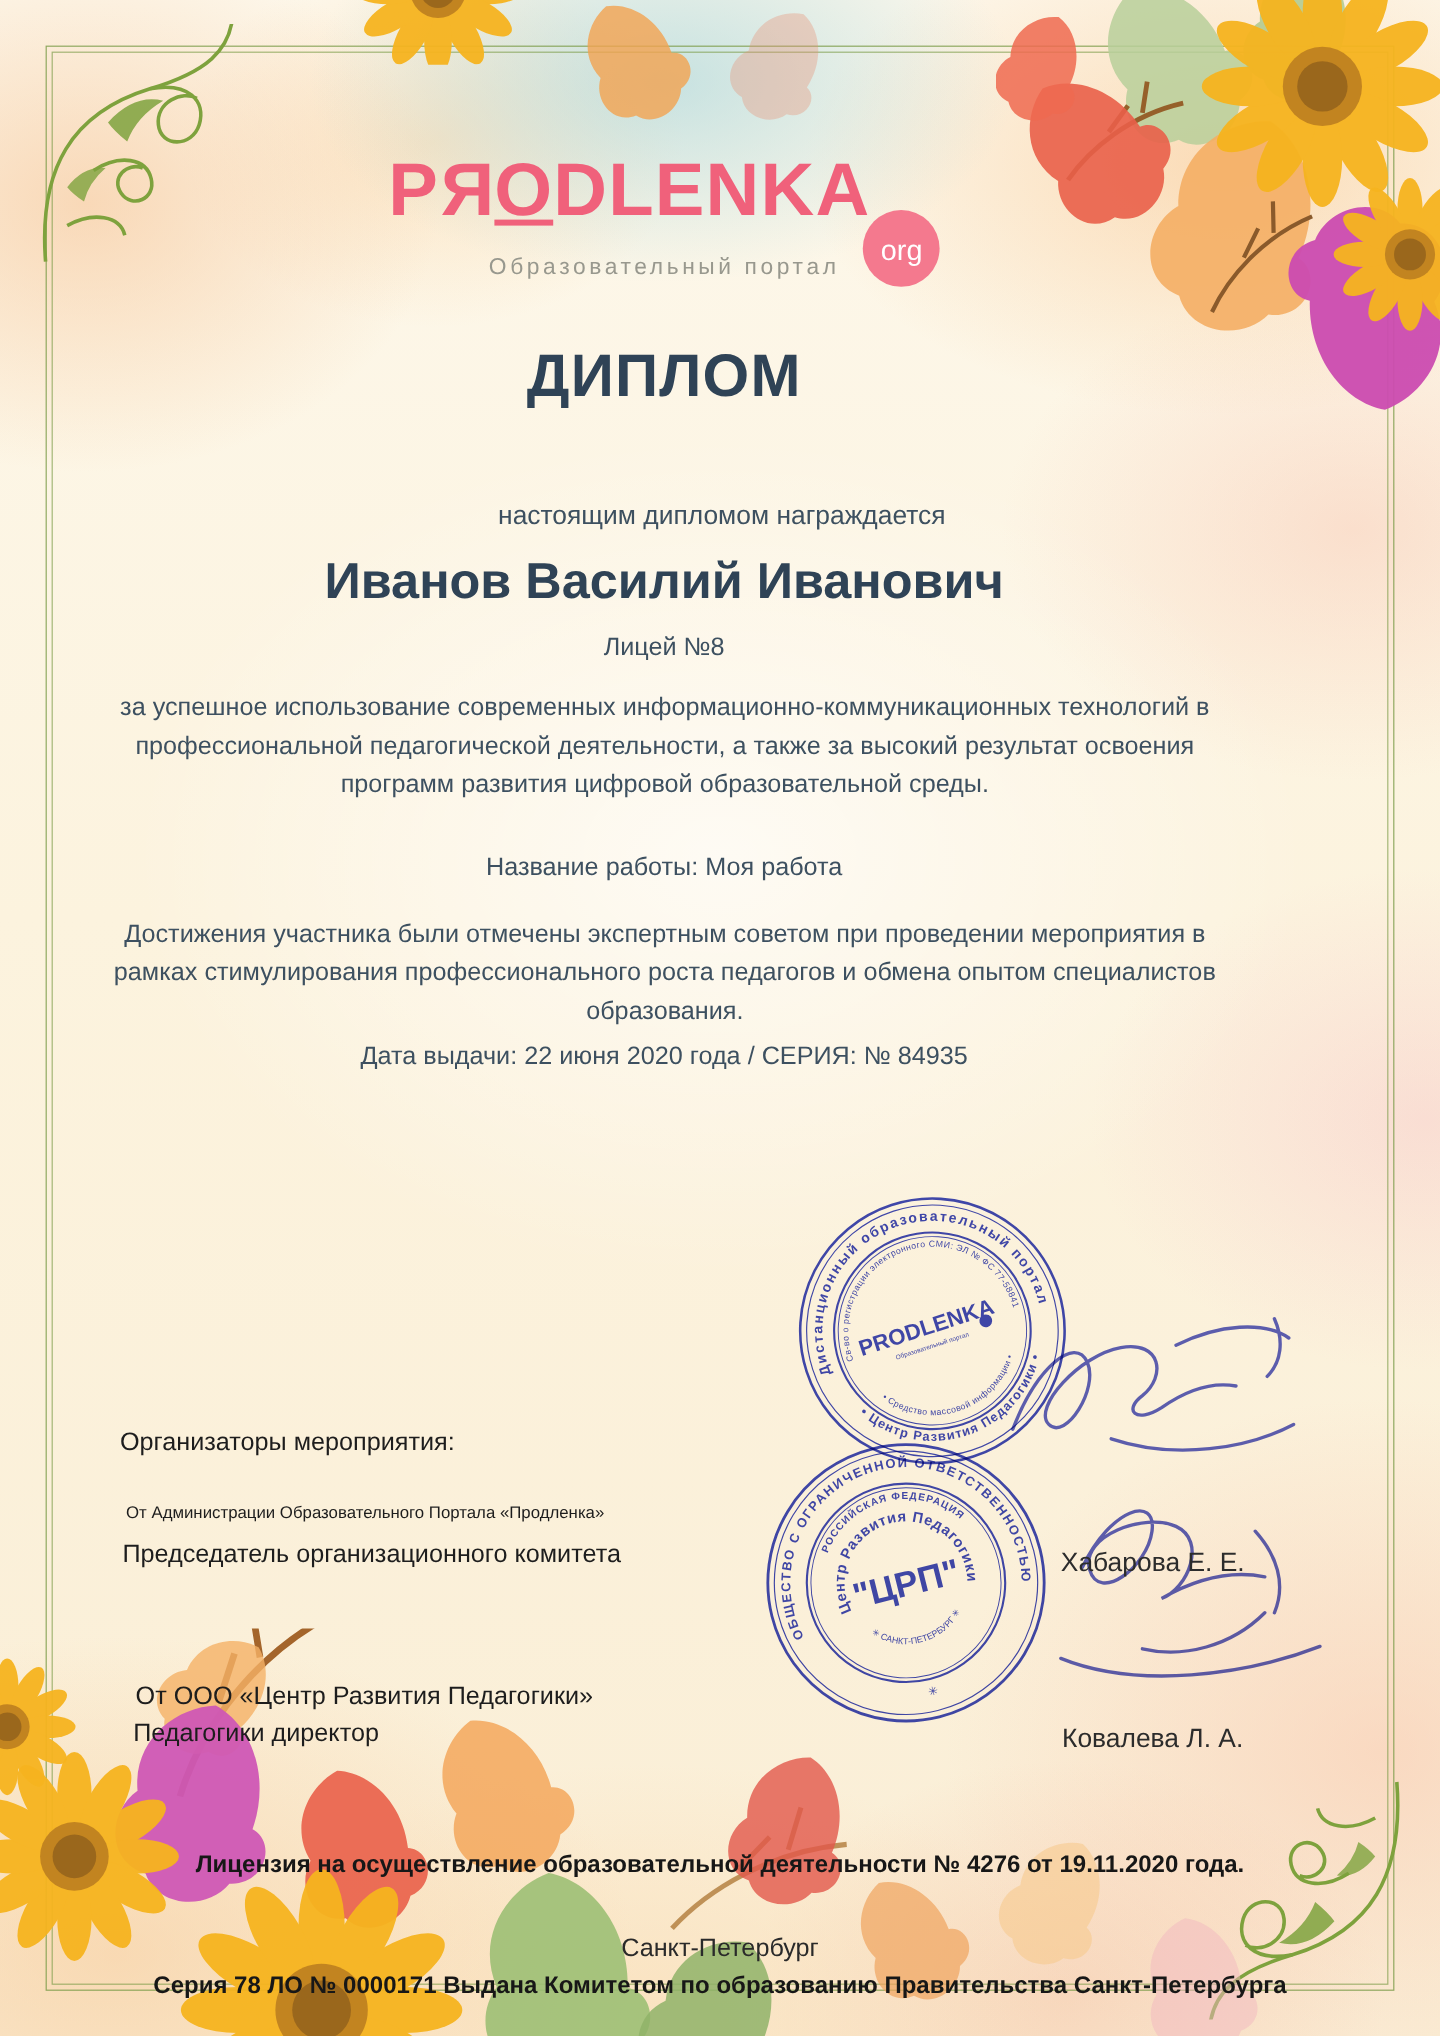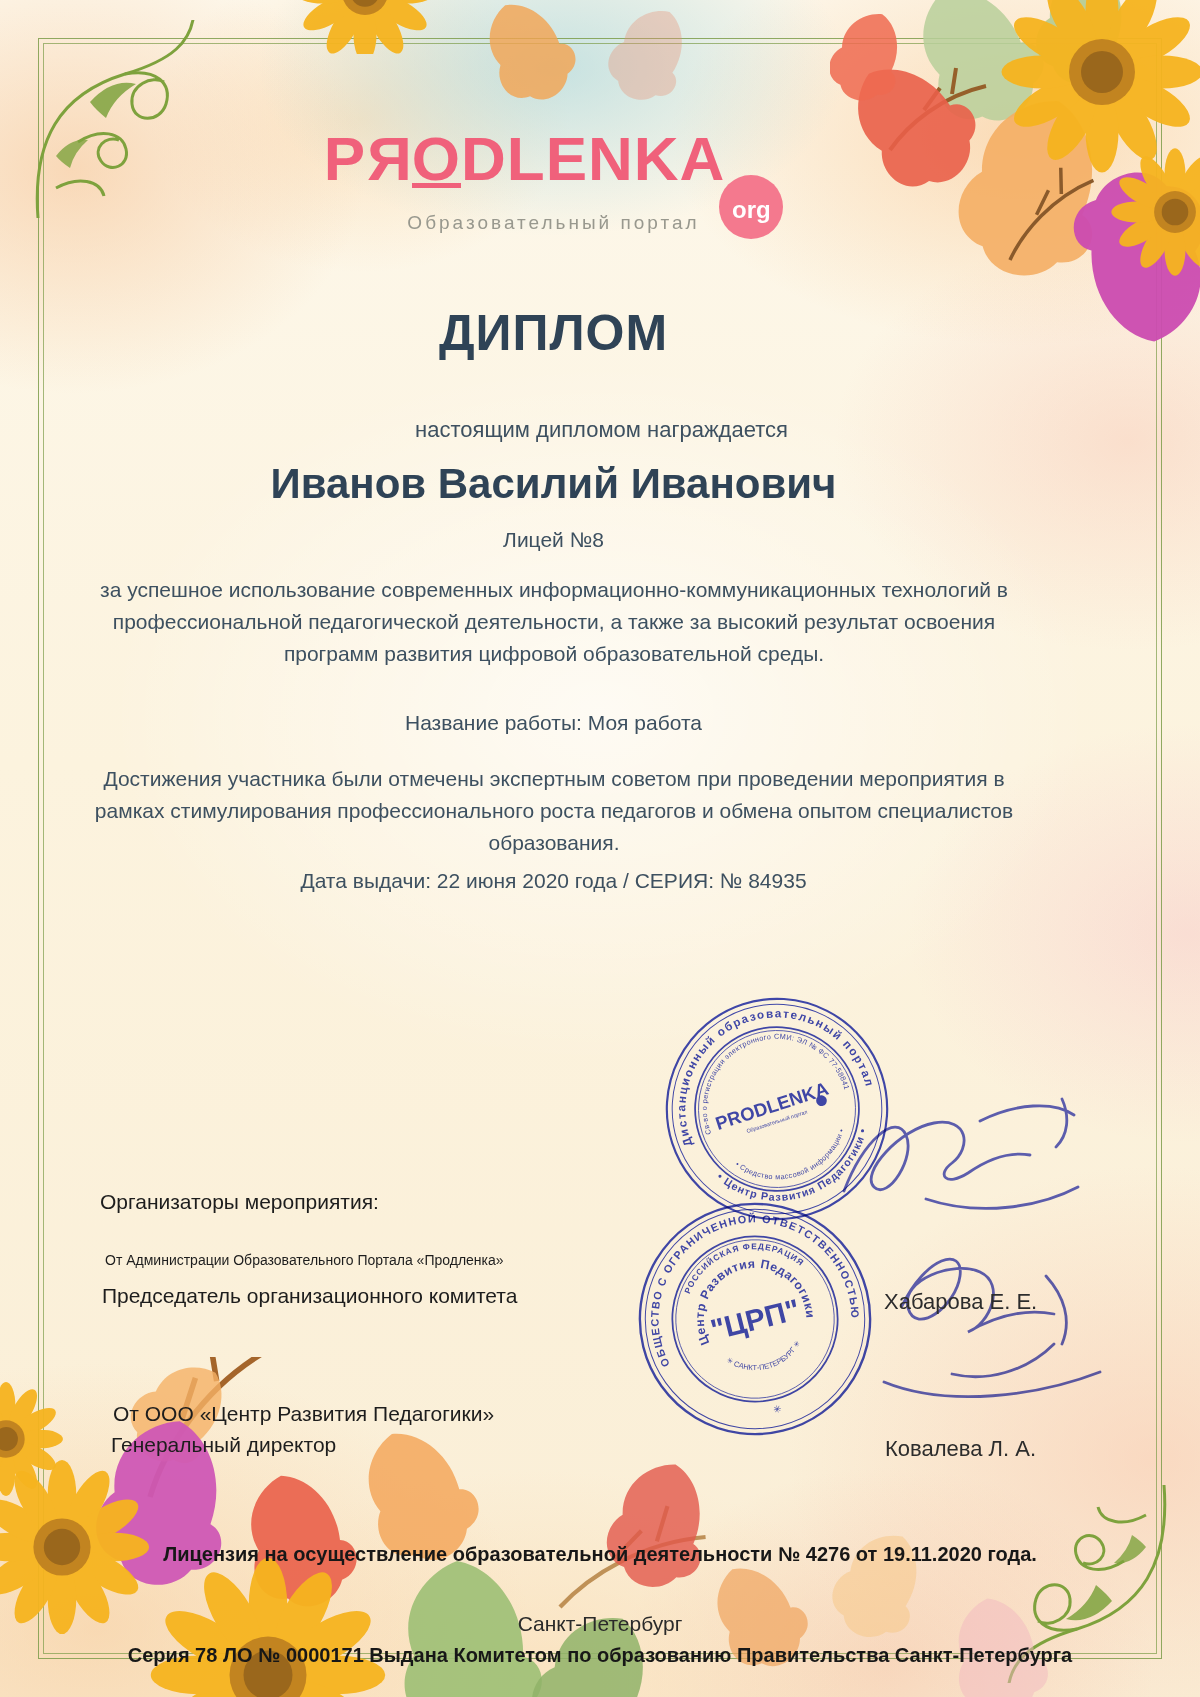--- a/index.html
+++ b/index.html
@@ -19,23 +19,23 @@
           radial-gradient(380px 280px at 74% 98%, rgba(244,180,150,.4), transparent 70%),
           linear-gradient(180deg,#fdf8ec 0%,#fcf3de 45%,#faeed6 100%);}
   .abs{position:absolute;}
   .frame{position:absolute;inset:38px;border:1.6px solid rgba(125,156,74,.85);pointer-events:none;}
   .frame::before{content:"";position:absolute;inset:4px;border:1.2px solid rgba(125,156,74,.7);}
   .c{position:absolute;left:0;width:1107px;text-align:center;}
   .logo-wrap{top:128px;color:#f0617b;font-weight:700;font-size:62px;line-height:1;letter-spacing:1px;}
   .logo-wrap .mirror{display:inline-block;transform:scaleX(-1);}
   .logo-wrap .u{border-bottom:5px solid #f0617b;padding-bottom:0px;line-height:.78;display:inline-block;}
   .org-badge{display:inline-block;vertical-align:-38px;margin-left:-6px;width:64px;height:64px;border-radius:50%;
-             background:#f4798e;color:#fff;font-size:24px;font-weight:700;line-height:70px;text-align:center;letter-spacing:0;}
+             background:#f4798e;color:#fff;font-size:24px;font-weight:400;line-height:70px;text-align:center;letter-spacing:0;}
   .logo-sub{top:212px;color:#98988e;font-size:19px;letter-spacing:3px;}
-  .title{top:304px;color:#2f4356;font-size:50px;font-weight:700;letter-spacing:1px;}
+  .title{top:284px;color:#2f4356;font-size:50px;font-weight:700;letter-spacing:1px;}
   .subject{top:364px;color:#2f4356;font-size:24px;font-weight:700;}
   .award{top:417px;color:#3d5060;font-size:22px;margin-left:48px;}
   .name{top:460px;color:#2f4356;font-size:42px;font-weight:700;}
   .school{top:528px;color:#3d5060;font-size:21px;}
   .para{color:#3d5060;font-size:21px;line-height:32px;}
   .p1{top:574px;left:79px;width:950px;text-align:center;position:absolute;}
   .wline{top:711px;color:#3d5060;font-size:21px;}
   .p2{top:763px;left:79px;width:950px;text-align:center;position:absolute;}
   .dateline{top:869px;color:#3d5060;font-size:21px;}
   .org-label{left:100px;top:1190px;color:#1d1d1d;font-size:21px;position:absolute;}
@@ -211,20 +211,20 @@
       <path d="M178,44 C196,64 204,88 194,112 M186,112 C158,140 118,150 84,142"></path>
       <path d="M16,150 C80,176 170,164 232,140"></path>
     </g>
   </svg>
 
   <div class="org-label">Организаторы мероприятия:</div>
   <div class="org1a">От Администрации Образовательного Портала «Продленка»</div>
   <div class="org1b">Председатель организационного комитета</div>
   <div class="signer1">Хабарова Е. Е.</div>
   <div class="org2a">От ООО «Центр Развития Педагогики»</div>
-  <div class="org2b">Генеральный директор</div>
+  <div class="org2b">Педагогики директор</div>
   <div class="signer2">Ковалева Л. А.</div>
 
   <div class="lic lic1">Лицензия на осуществление образовательной деятельности № 4276 от 19.11.2020 года.</div>
   <div class="lic lic2">Серия 78 ЛО № 0000171 Выдана Комитетом по образованию Правительства Санкт-Петербурга</div>
   <div class="abs city" style="text-align:center">Санкт-Петербург</div>
 
 </div>
 
 </body></html>

